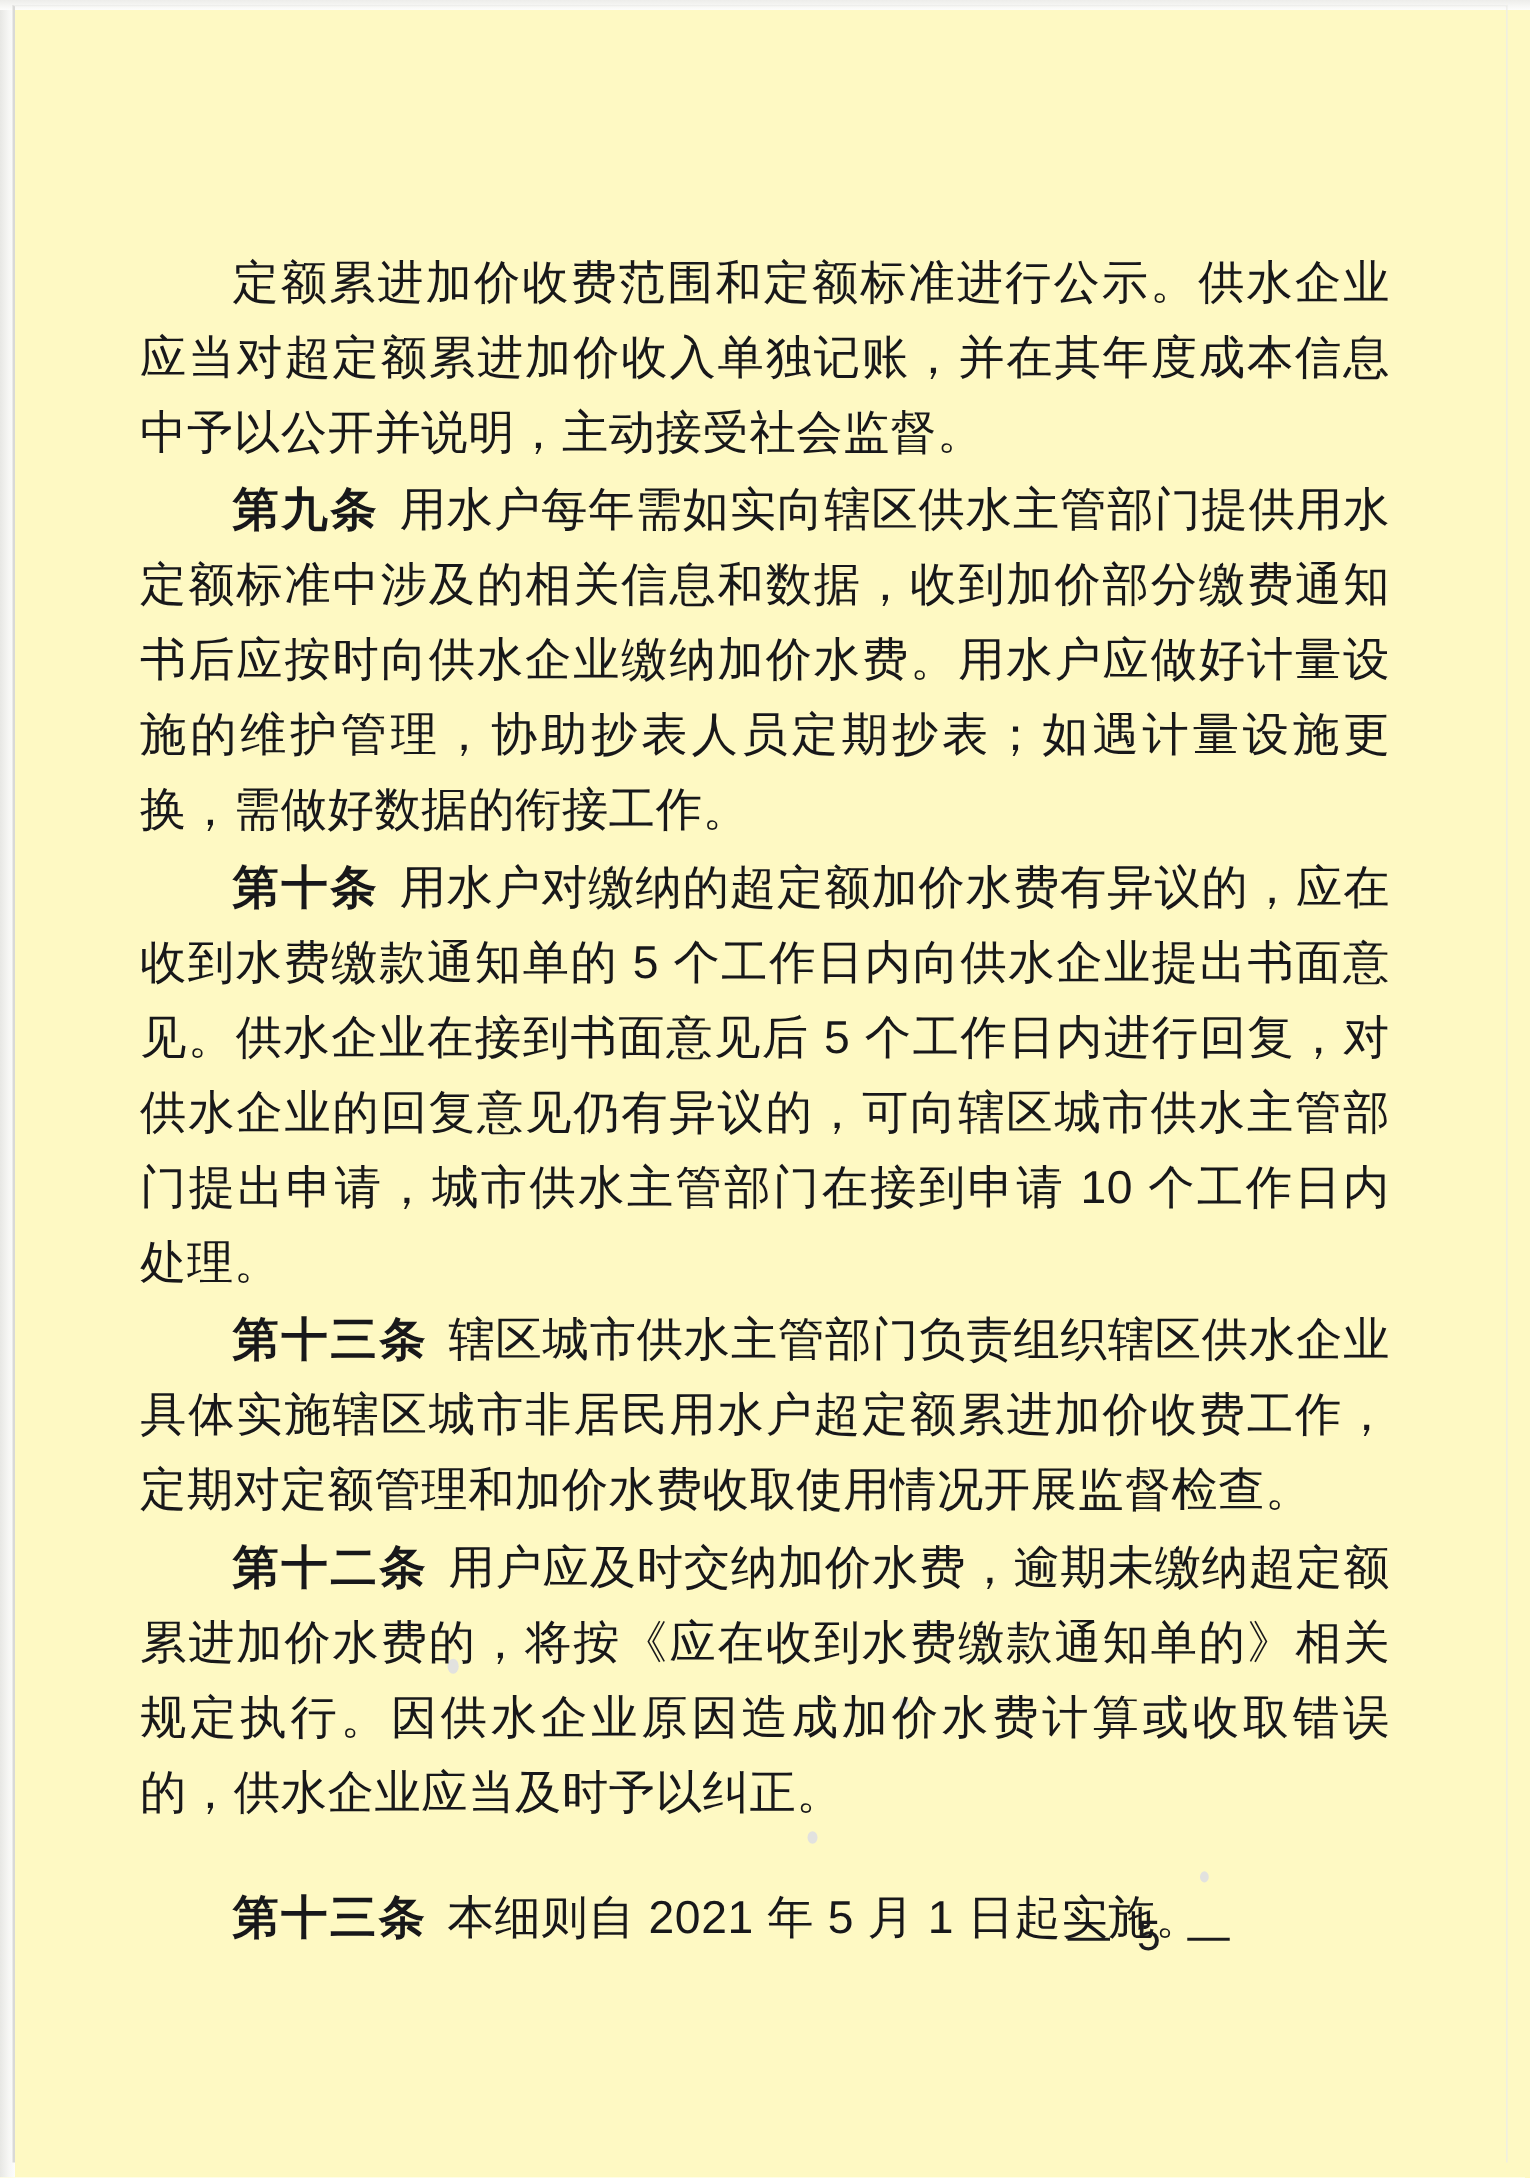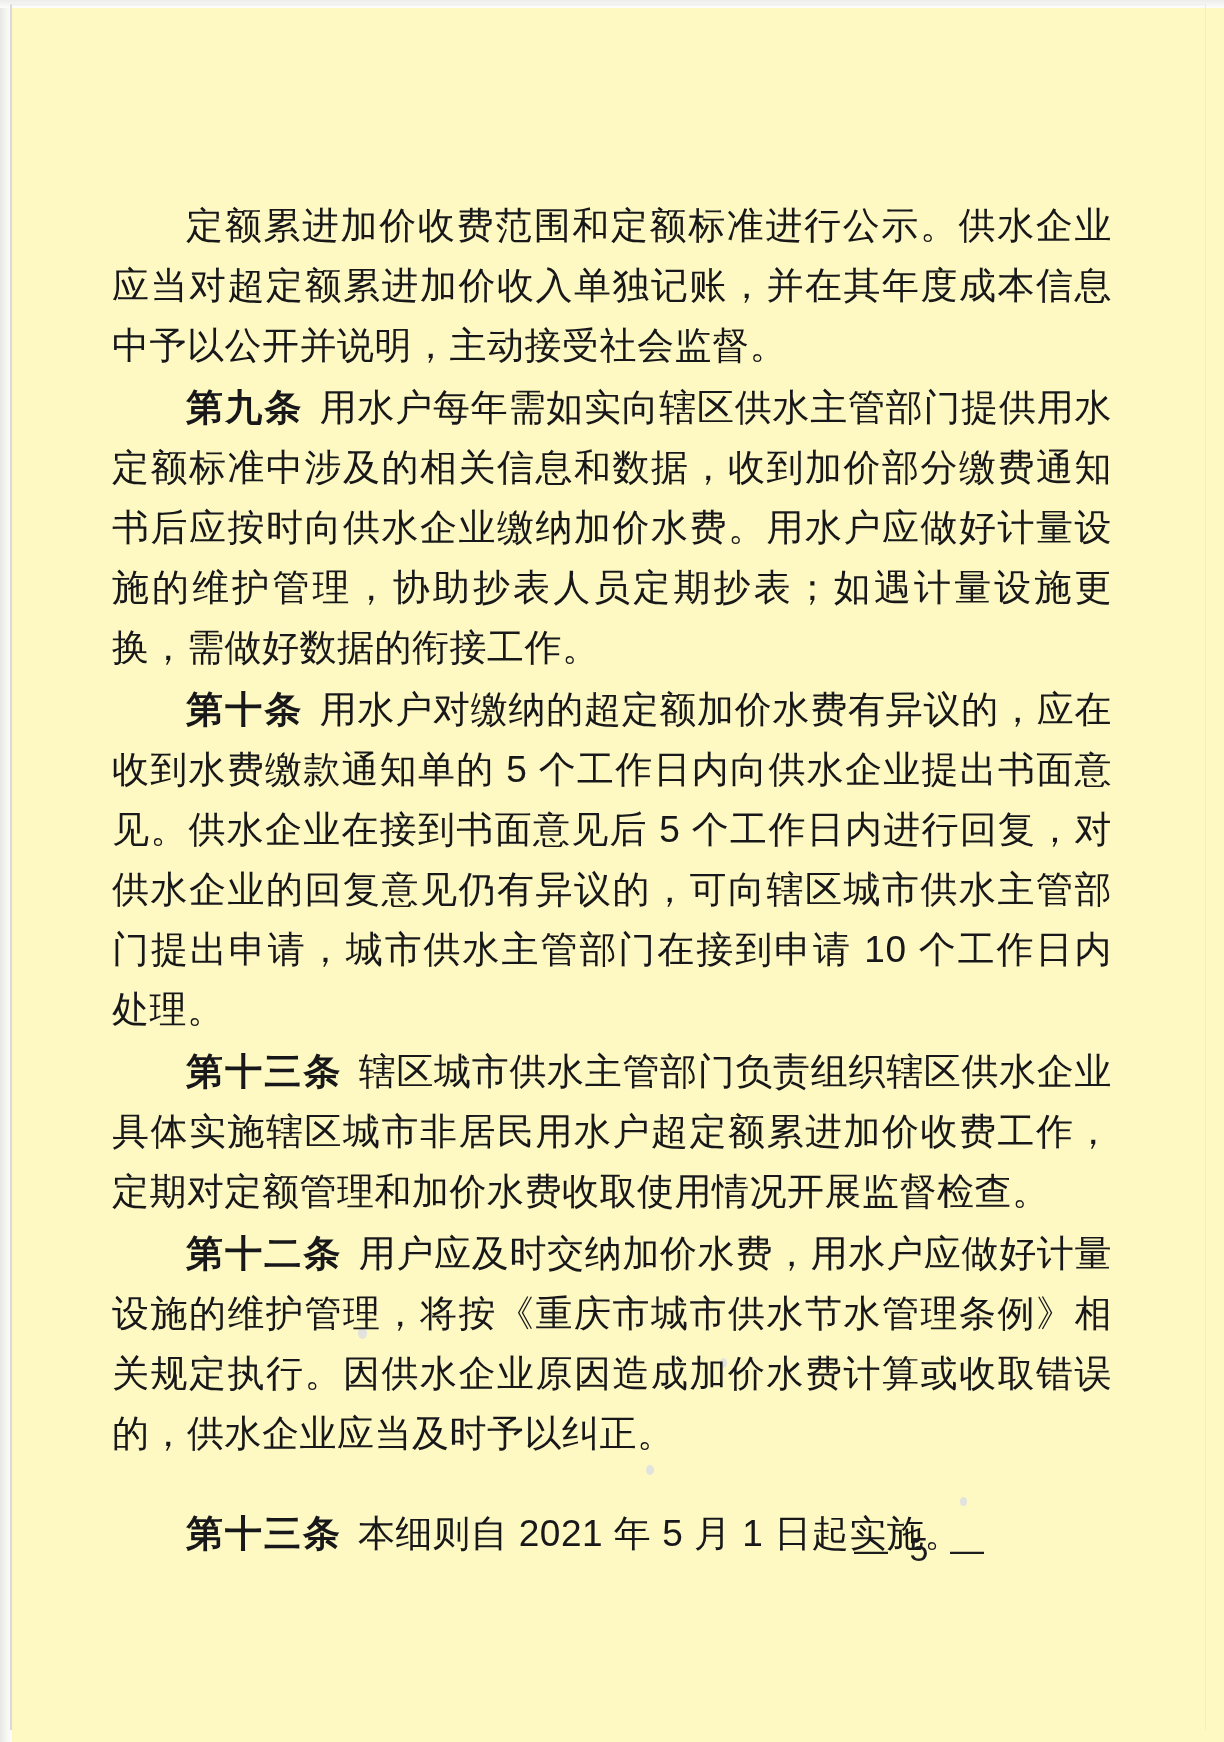--- a/index.html
+++ b/index.html
@@ -126,21 +126,21 @@
 
     <p class="para indent">
       <span class="art-label">第十条</span><span>用水户对缴纳的超定额加价水费有异议的，应在收到水费缴款通知单的 5 个工作日内向供水企业提出书面意见。供水企业在接到书面意见后 5 个工作日内进行回复，对供水企业的回复意见仍有异议的，可向辖区城市供水主管部门提出申请，城市供水主管部门在接到申请 10 个工作日内处理。</span>
     </p>
 
     <p class="para indent">
       <span class="art-label">第十三条</span><span>辖区城市供水主管部门负责组织辖区供水企业具体实施辖区城市非居民用水户超定额累进加价收费工作，定期对定额管理和加价水费收取使用情况开展监督检查。</span>
     </p>
 
     <p class="para indent">
-      <span class="art-label">第十二条</span><span>用户应及时交纳加价水费，用水户应做好计量设施的维护管理，将按《重庆市城市供水节水管理条例》相关规定执行。因供水企业原因造成加价水费计算或收取错误的，供水企业应当及时予以纠正。</span>
+      <span class="art-label">第十二条</span><span>用户应及时交纳加价水费，逾期未缴纳超定额累进加价水费的，将按《应在收到水费缴款通知单的》相关规定执行。因供水企业原因造成加价水费计算或收取错误的，供水企业应当及时予以纠正。</span>
     </p>
 
     <p class="para indent">
       <span class="art-label">第十三条</span><span>本细则自 2021 年 5 月 1 日起实施。</span>
     </p>
 
   </div>
 
   <div class="page-number">
     <span class="page-number-inner">— 5 —</span>

